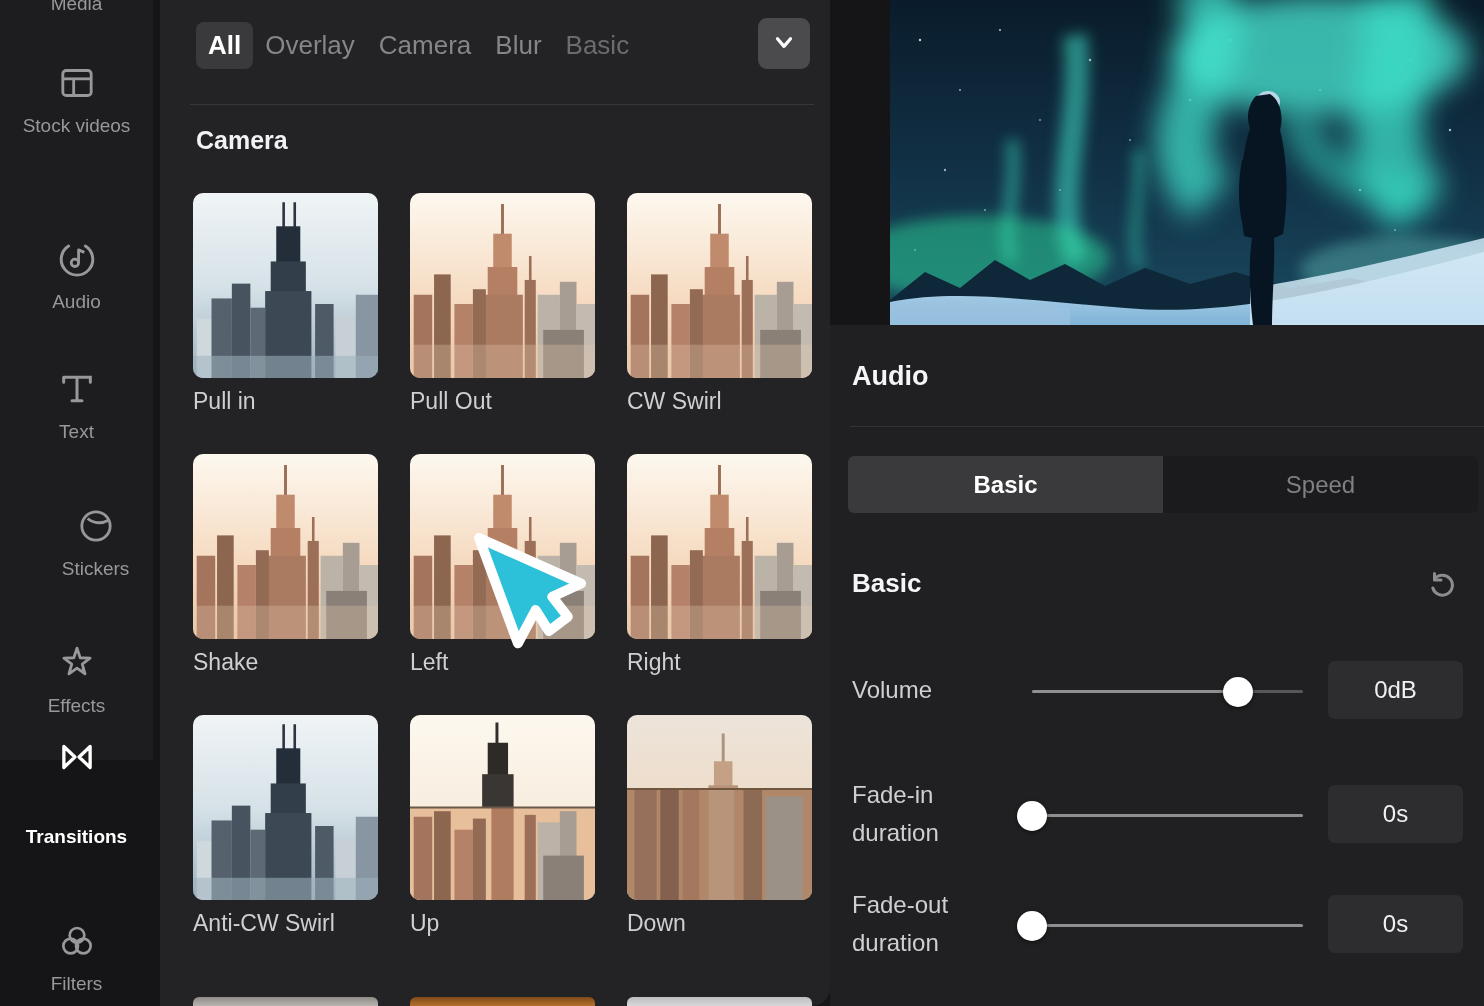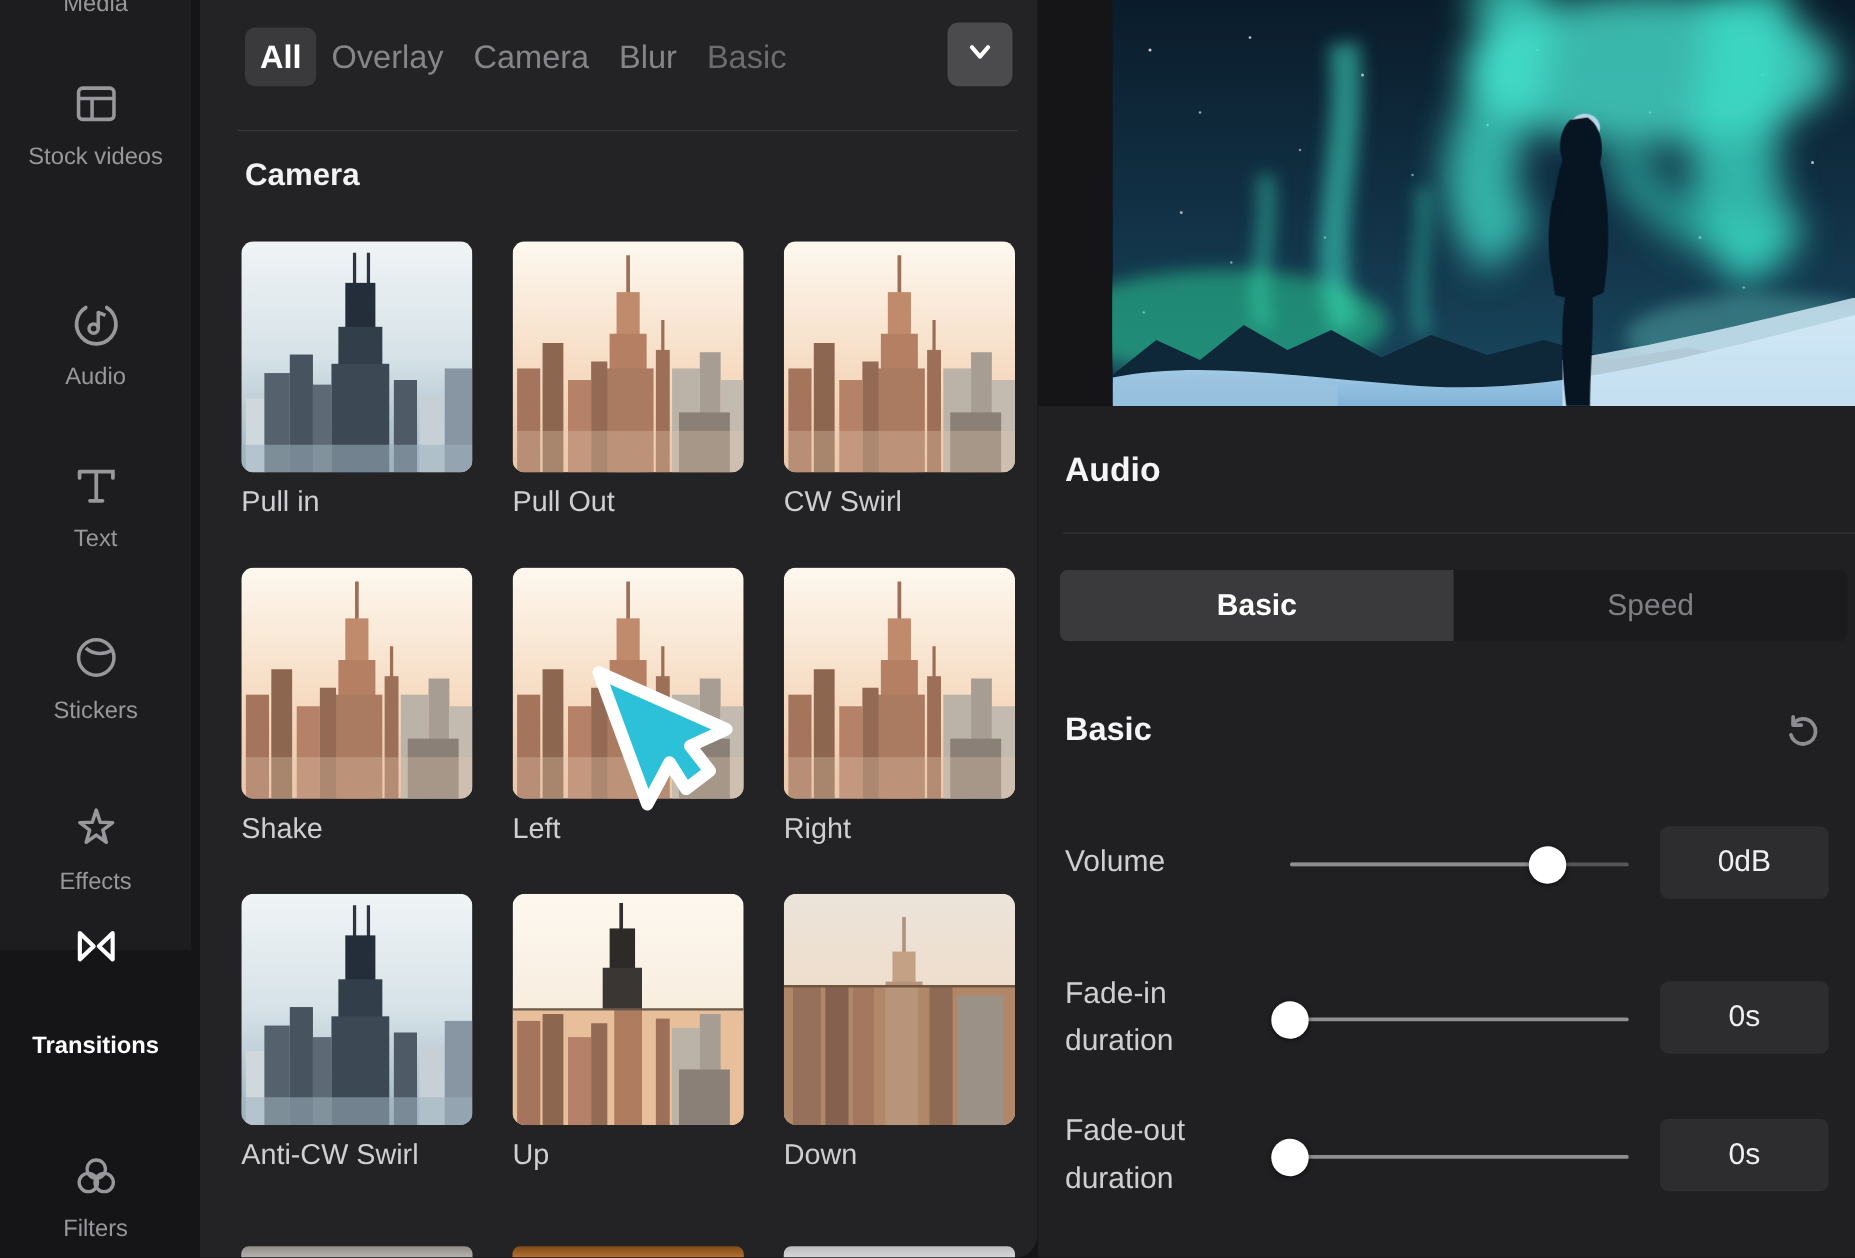--- a/index.html
+++ b/index.html
@@ -92,21 +92,21 @@
 
   <div class="side-item" style="top: 366px;">
     <span class="s-icon">
         <svg width="40" height="40" viewBox="0 0 24 24">
           <path d="M4,5 L20,5 L20,8 M4,5 L4,8 M12,5 L12,19 M9,19 L15,19" fill="none" stroke="#97979c" stroke-width="1.8" stroke-linecap="round"></path>
         </svg>
       </span>
     <span class="s-label">Text</span>
   </div>
 
-  <div class="side-item" style="top: 503px;">
+  <div class="side-item" style="top: 503px; padding-left: 19px;">
     <span class="s-icon">
         <svg width="40" height="40" viewBox="0 0 24 24">
           <circle cx="12" cy="12" r="8.5" fill="none" stroke="#97979c" stroke-width="1.7"></circle>
           <path d="M7,7.5 C11,11 16,10.5 19.5,8.5" fill="none" stroke="#97979c" stroke-width="1.7"></path>
         </svg>
       </span>
     <span class="s-label">Stickers</span>
   </div>
 
   <div class="side-item" style="top: 640px;">

